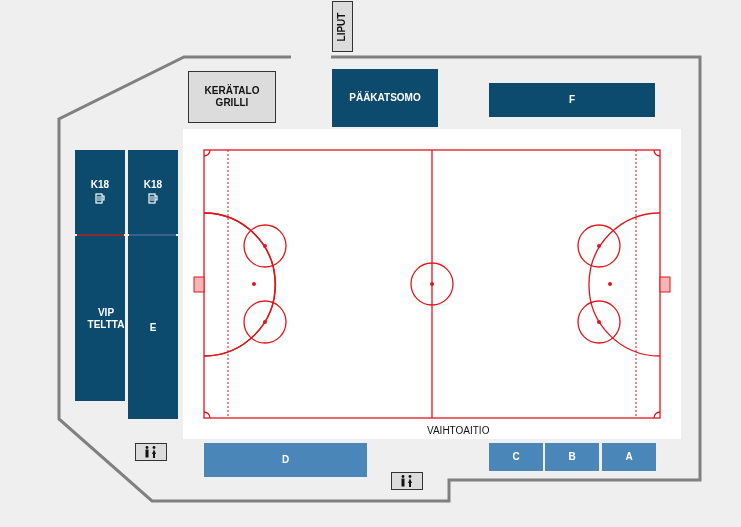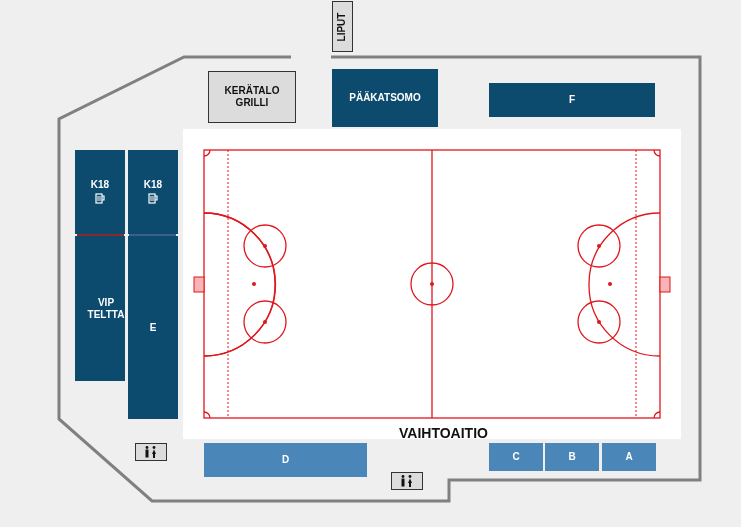--- a/index.html
+++ b/index.html
@@ -5,34 +5,34 @@
   html,body{margin:0;padding:0;}
   body{width:741px;height:527px;background:#efefef;position:relative;overflow:hidden;font-family:"Liberation Sans",sans-serif;}
   .abs{position:absolute;}
   .zone{position:absolute;display:flex;align-items:center;justify-content:center;text-align:center;color:#fff;font-weight:bold;font-size:10px;line-height:12px;box-sizing:border-box;cursor:pointer;}
   .gray{background:#0c4a6e;}
   .blue{background:#4a86b8;}
   .outlined{background:#dcdcdc;border:1.5px solid #333;color:#111;}
   .vert span{display:inline-block;transform:rotate(-90deg);white-space:nowrap;}
   .rink-bg{position:absolute;left:183px;top:129px;width:498px;height:310px;background:#fff;}
   .wc{position:absolute;width:32px;height:18px;background:#dcdcdc;border:1.5px solid #333;box-sizing:border-box;display:flex;align-items:center;justify-content:center;cursor:pointer;}
-  .label-dark{position:absolute;font-weight:bold;font-size:14px;color:#111;}
+  .label-dark{position:absolute;font-weight:normal;font-size:10px;color:#111;margin-left:28px;}
 </style>
 </head>
 <body>
 
 <svg class="abs" style="left:0;top:0" width="741" height="527">
   <polyline points="291,57 184,57 59,119 59,419 152,501 449,501 449,480 700,480 700,57 331,57" fill="none" stroke="#808080" stroke-width="3"></polyline>
 </svg>
 
 <div class="zone outlined vert" style="left:332px;top:1px;width:21px;height:51px;">
   <span>LIPUT</span>
 </div>
 
-<div class="zone outlined" style="left:208px;top:71px;width:88px;height:52px;white-space:pre-line;">
+<div class="zone outlined" style="left:188px;top:71px;width:88px;height:52px;white-space:pre-line;">
   <span>KERÄTALO
 GRILLI</span>
 </div>
 
 <div class="zone gray" style="left:332px;top:69px;width:106px;height:58px;">
   <span>PÄÄKATSOMO</span>
 </div>
 
 <div class="zone gray" style="left:489px;top:83px;width:166px;height:34px;">
   <span>F</span>
@@ -52,21 +52,21 @@
   <span>K18</span>
   <svg width="12" height="13" viewBox="0 0 12 13" style="margin-top:1px">
       <rect x="2" y="2" width="6" height="9" fill="none" stroke="#fff" stroke-width="1.2"></rect>
       <path d="M8 4 h2 v4 h-2" fill="none" stroke="#fff" stroke-width="1.2"></path>
       <line x1="4" y1="4" x2="4" y2="9" stroke="#fff"></line>
       <line x1="6" y1="4" x2="6" y2="9" stroke="#fff"></line>
     </svg>
 </div>
 <div class="abs" style="left:129px;top:234px;width:47px;height:2px;background:#3a5f8a;"></div>
 
-<div class="zone gray" style="left:75px;top:236px;width:50px;height:145px;white-space:pre-line;padding-left:12px;">
+<div class="zone gray" style="left:75px;top:236px;width:50px;height:165px;white-space:pre-line;padding-left:12px;">
   <span>VIP
 TELTTA</span>
 </div>
 <div class="zone gray" style="left:128px;top:236px;width:50px;height:183px;">
   <span>E</span>
 </div>
 
 <div class="rink-bg"></div>
 <svg class="abs" style="left:0;top:0" width="741" height="527">
   <g stroke="#e0161c" fill="none" stroke-width="1.3">

